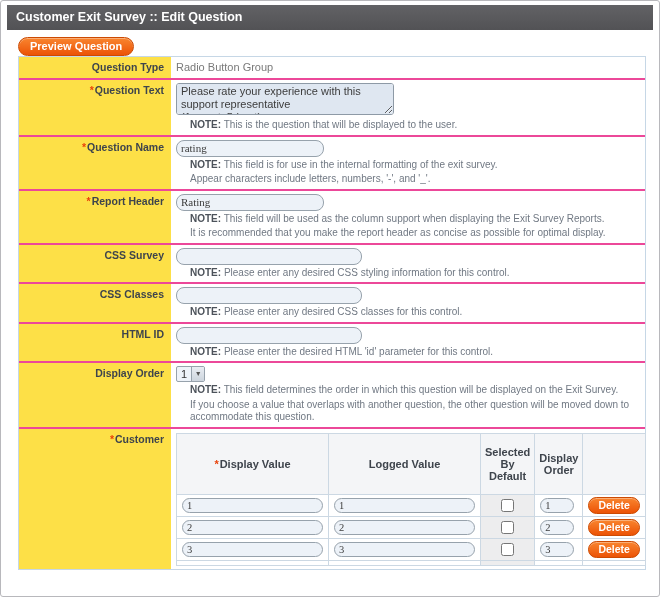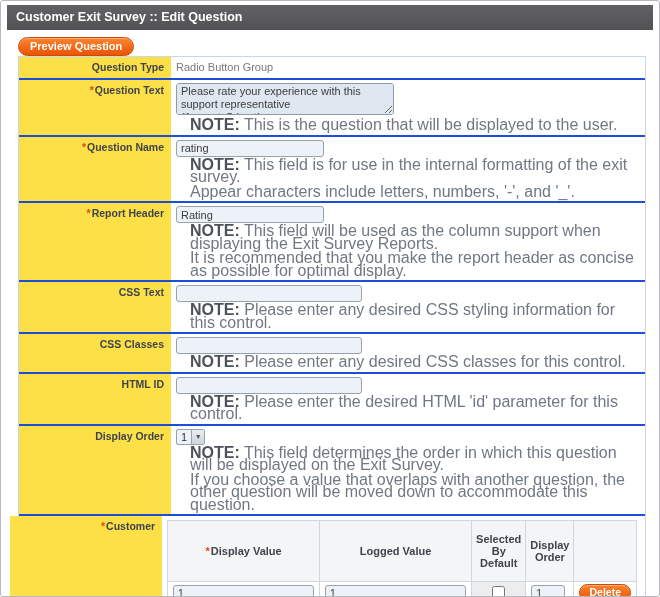--- a/index.html
+++ b/index.html
@@ -31,51 +31,51 @@
     box-shadow: inset 0 1px 0 rgba(255,255,255,.35);
   }
   .btn.small { font-size: 10.5px; padding: 1px 9px 2px 9px; }
 
   .formtable {
     margin-left: 17px; width: 628px;
     border: 1px solid #c6d7e6; background: #fff;
   }
 
   .frow { display: flex; align-items: stretch; }
-  .frow + .frow { border-top: 2px solid #1d4ed8; justify-content: flex-end; }
+  .frow + .frow { border-top: 2px solid #ec4899; }
 
   .lcell {
     width: 152px; flex: 0 0 152px;
     background: #fde047;
     text-align: right; padding: 4px 7px 3px 2px;
     font-size: 10.5px; font-weight: bold; color: #3e444c;
     line-height: 13px;
   }
   .ccell { flex: 1; padding: 3px 8px 3px 5px; font-size: 11px; color: #666; }
 
   .req { color: #e8420a; font-weight: bold; margin-right: 1px; }
 
   .static-value { color: #7a7a7a; font-size: 11px; line-height: 15px; }
 
   .ti {
-    background: #edf2f8; border: 1px solid #97a2ac; border-radius: 3px;
+    background: #edf2f8; border: 1px solid #97a2ac; border-radius: 8px;
     font-size: 11px; color: #3c3c3c; height: 17px; padding: 0 4px;
-    font-family: Liberation Sans, sans-serif;
+    font-family: Liberation Serif, serif;
   }
   .ti.w-main { width: 148px; }
   .ti.w-css { width: 186px; }
 
   textarea.ta {
     width: 218px; height: 32px; resize: both;
     background: #dfe7f1; border: 1px solid #8e9aa6; border-radius: 3px;
     font-size: 11px; color: #3c3c3c; padding: 1px 4px; line-height: 13px;
     font-family: "Liberation Sans", sans-serif; white-space: pre-wrap;
   }
 
-  .note { margin: 2px 0 0 14px; font-size: 16px; color: #707883; line-height: 12.5px; }
+  .note { margin: 2px 0 0 14px; font-size: 10px; color: #707883; line-height: 12.5px; }
   .note .note-prefix { font-weight: bold; color: #4c525a; }
 
   .selectbox {
     display: inline-flex; align-items: stretch; height: 16px;
     border: 1px solid #97a2ac; border-radius: 2px; background: #eef3f9;
     cursor: pointer; overflow: hidden;
   }
   .sel-val { font-size: 11px; color: #333; padding: 0 4px; line-height: 14px; }
   .sel-btn {
     width: 13px; background: linear-gradient(#e9edf2, #cdd5dd);
@@ -139,21 +139,21 @@
     <div class="frow">
       <div class="lcell"><span class="req">*</span><span>Report Header</span></div>
       <div class="ccell">
         <input type="text" class="ti w-main" value="Rating" style="">
         <div class="note"><span class="note-prefix">NOTE:</span> <span>This field will be used as the column support when displaying the Exit Survey Reports.</span></div>
         <div class="note"><span>It is recommended that you make the report header as concise as possible for optimal display.</span></div>
       </div>
     </div>
 
     <div class="frow">
-      <div class="lcell"><span>CSS Text</span></div>
+      <div class="lcell"><span>CSS Survey</span></div>
       <div class="ccell">
         <input type="text" class="ti w-css" value="" style="">
         <div class="note"><span class="note-prefix">NOTE:</span> <span>Please enter any desired CSS styling information for this control.</span></div>
       </div>
     </div>
 
     <div class="frow">
       <div class="lcell"><span>CSS Classes</span></div>
       <div class="ccell">
         <input type="text" class="ti w-css" value="" style="">

